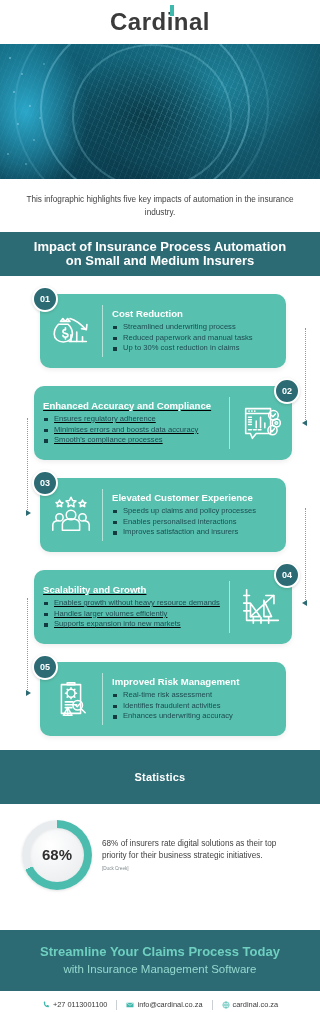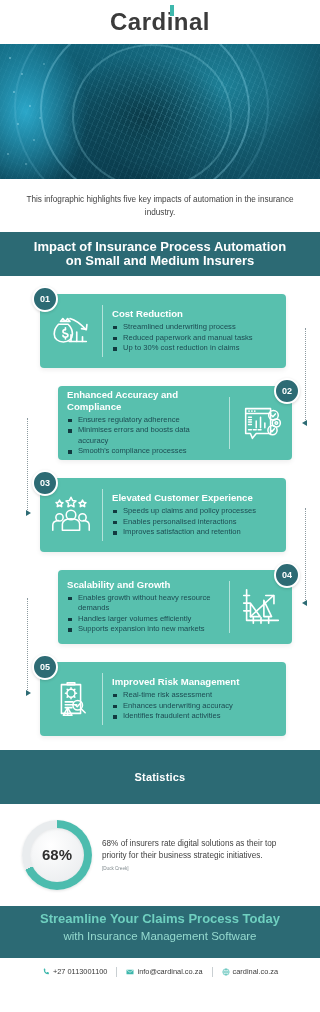--- a/index.html
+++ b/index.html
@@ -117,27 +117,27 @@
   .card-row {
     position: relative;
     height: 90px;
     margin-bottom: 2px;
   }
   .card {
     position: absolute;
     top: 10px;
     height: 74px;
     background: #58c0ae;
-    border-radius: 4px;
+    border-radius: 10px;
     box-shadow: 0 2px 5px rgba(0,0,0,.07);
     display: flex;
     align-items: center;
   }
   .card.left-card  { left: 28px;  right: 34px; }
-  .card.right-card { left: 46px;  right: 28px; }
+  .card.right-card { left: 22px;  right: 28px; text-decoration: underline; }
 
   .badge {
     position: absolute;
     width: 26px; height: 26px;
     border-radius: 50%;
     background: #2d6b74;
     border: 2px solid #ffffff;
     color: #ffffff;
     font-size: 9px;
     font-weight: bold;
@@ -264,21 +264,22 @@
     margin-top: 2px;
     font-size: 4.6px;
     color: #808a8e;
     line-height: 7px;
   }
 
   
   .cta {
     background: #2c6a74;
     text-align: center;
-    padding: 4px 10px 14px;
+    padding: 13px 10px 14px;
+    margin-top: 24px;
   }
   .cta-main {
     color: #6fd0c0;
     font-size: 13px;
     font-weight: bold;
     line-height: 17px;
   }
   .cta-sub {
     color: #95d9cf;
     font-size: 11.5px;
@@ -420,21 +421,21 @@
             <circle cx="36" cy="26.5" r="3.8"></circle>
             <path d="M43 40v-5.5c0-2.6-2.4-4.4-6-4.7"></path>
           </svg>
         </div>
         <div class="divider"></div>
         <div class="card-body">
           <div class="card-title">Elevated Customer Experience</div>
           <ul class="card-list">
             <li>Speeds up claims and policy processes</li>
             <li>Enables personalised interactions</li>
-            <li>Improves satisfaction and retention</li>
+            <li>Improves satisfaction and insurers</li>
           </ul>
         </div>
       </div>
     </div>
 
     <div class="card-row">
       <div class="badge br">04</div>
       <div class="card right-card">
         <div class="card-body">
           <div class="card-title">Scalability and Growth</div>
@@ -474,22 +475,22 @@
             <path d="M34.6 34.2l4.2 4.2"></path>
             <path d="M16 41l4.5-8 4.5 8z"></path>
             <path d="M20.5 36v2.2M20.5 39.6v.6"></path>
           </svg>
         </div>
         <div class="divider"></div>
         <div class="card-body">
           <div class="card-title">Improved Risk Management</div>
           <ul class="card-list">
             <li>Real-time risk assessment</li>
+            <li>Identifies fraudulent activities</li>
             <li>Enhances underwriting accuracy</li>
-            <li>Identifies fraudulent activities</li>
           </ul>
         </div>
       </div>
     </div>
 
   </div>
 
   <div class="stats-band">Statistics</div>
   <div class="stats-body">
     <div class="donut">

